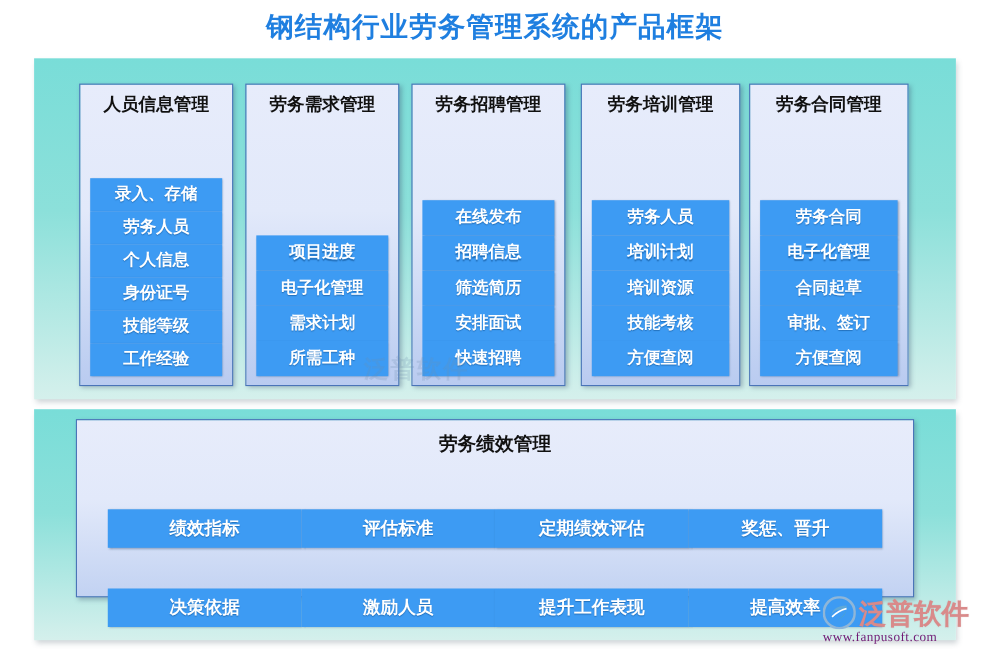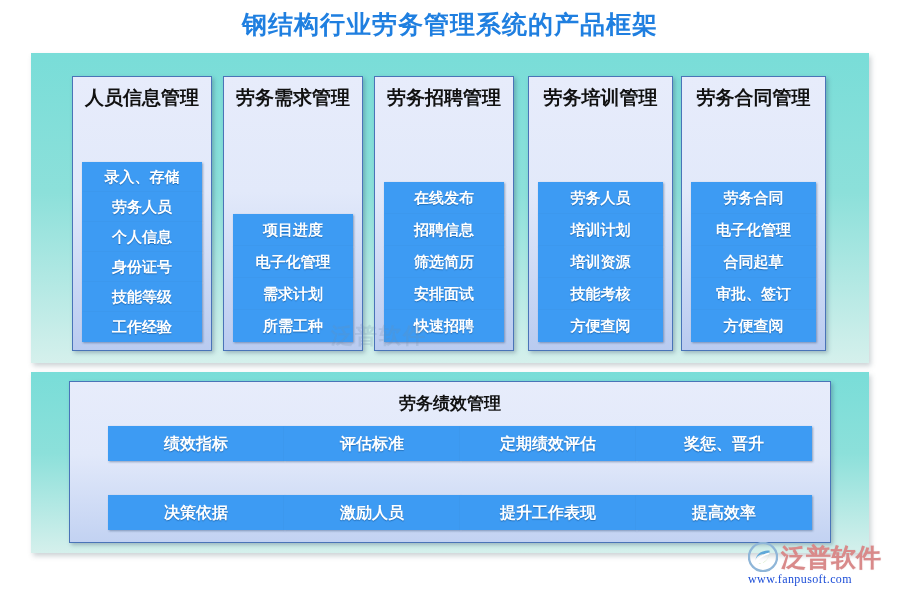--- a/index.html
+++ b/index.html
@@ -18,36 +18,36 @@
     white-space:nowrap;
   }
 
   
   .panel{
     position:absolute;
     background:linear-gradient(180deg,#79ddd8 0%,#8ce0da 45%,#d5f0ec 100%);
     box-shadow:2px 3px 5px rgba(90,110,120,.30);
   }
   #panel-top{left:31px;top:53px;width:838px;height:310px;}
-  #panel-bottom{left:31px;top:372px;width:838px;height:181px;}
+  #panel-bottom{left:31px;top:372px;width:838px;height:210px;}
 
   
   .card{
     position:absolute;top:23px;width:140px;height:275px;
     background:linear-gradient(180deg,#e7ecfb 0%,#e2e9fa 42%,#b9cbf0 100%);
     border:1px solid #4a74b8;
     box-shadow:2px 2px 4px rgba(60,80,110,.35);
     box-sizing:border-box;
   }
   #card-0{left:41px;} #card-1{left:192px;} #card-2{left:343px;}
   #card-3{left:497px;width:145px;} #card-4{left:650px;width:145px;padding-left:32px;}
 
   .card-title{
     position:absolute;left:0;top:8px;width:100%;text-align:center;
-    font-size:19px;font-weight:bold;color:#111111;white-space:nowrap;
+    font-size:16px;font-weight:bold;color:#111111;white-space:nowrap;
   }
   .card-items{
     position:absolute;left:9px;right:9px;top:38px;bottom:8px;
     display:flex;flex-direction:column;justify-content:flex-end;
   }
   .chip{
     background:#3d9bf3;color:#ffffff;
     font-size:15px;font-weight:bold;text-align:center;
     line-height:30px;height:30px;
     box-shadow:1px 1px 2px rgba(40,70,110,.45);
@@ -65,21 +65,21 @@
     box-sizing:border-box;
   }
   #perf-title{
     position:absolute;left:0;top:10px;width:100%;text-align:center;
     font-size:17px;font-weight:bold;color:#111111;white-space:nowrap;
   }
   #perf-rows{
     position:absolute;left:18px;right:18px;top:44px;bottom:12px;
     display:flex;flex-direction:column;justify-content:space-between;
   }
-  .perf-row{display:flex;justify-content:flex-end;}
+  .perf-row{display:flex;justify-content:center;margin-top:37px;}
   .perf-chip{
     width:176px;height:35px;line-height:35px;
     background:#3d9bf3;color:#ffffff;
     font-size:16px;font-weight:bold;text-align:center;
     box-shadow:1px 1px 2px rgba(40,70,110,.45);
     text-shadow:0 1px 1px rgba(0,60,120,.45);
     white-space:nowrap;
   }
 
   
@@ -91,21 +91,21 @@
 
   
   #brand{position:absolute;left:748px;top:540px;width:150px;height:52px;}
   #brand-row{display:flex;align-items:center;height:34px;}
   #brand-mark{width:30px;height:30px;flex:0 0 30px;margin-right:3px;}
   #brand-name{
     font-size:25px;font-weight:bold;color:#d98a8a;
     text-shadow:0 0 1px rgba(200,120,120,.5);white-space:nowrap;
   }
   #brand-url{
-    margin-top:-2px;font-size:12px;color:#1d4ed8;letter-spacing:.4px;
+    margin-top:-2px;font-size:12px;color:#701a75;letter-spacing:.4px;
     white-space:nowrap;font-family:"Liberation Serif",serif;
   }
 </style>
 </head>
 <body>
 
 <div id="stage">
 
   <div class="title">钢结构行业劳务管理系统的产品框架</div>
 

